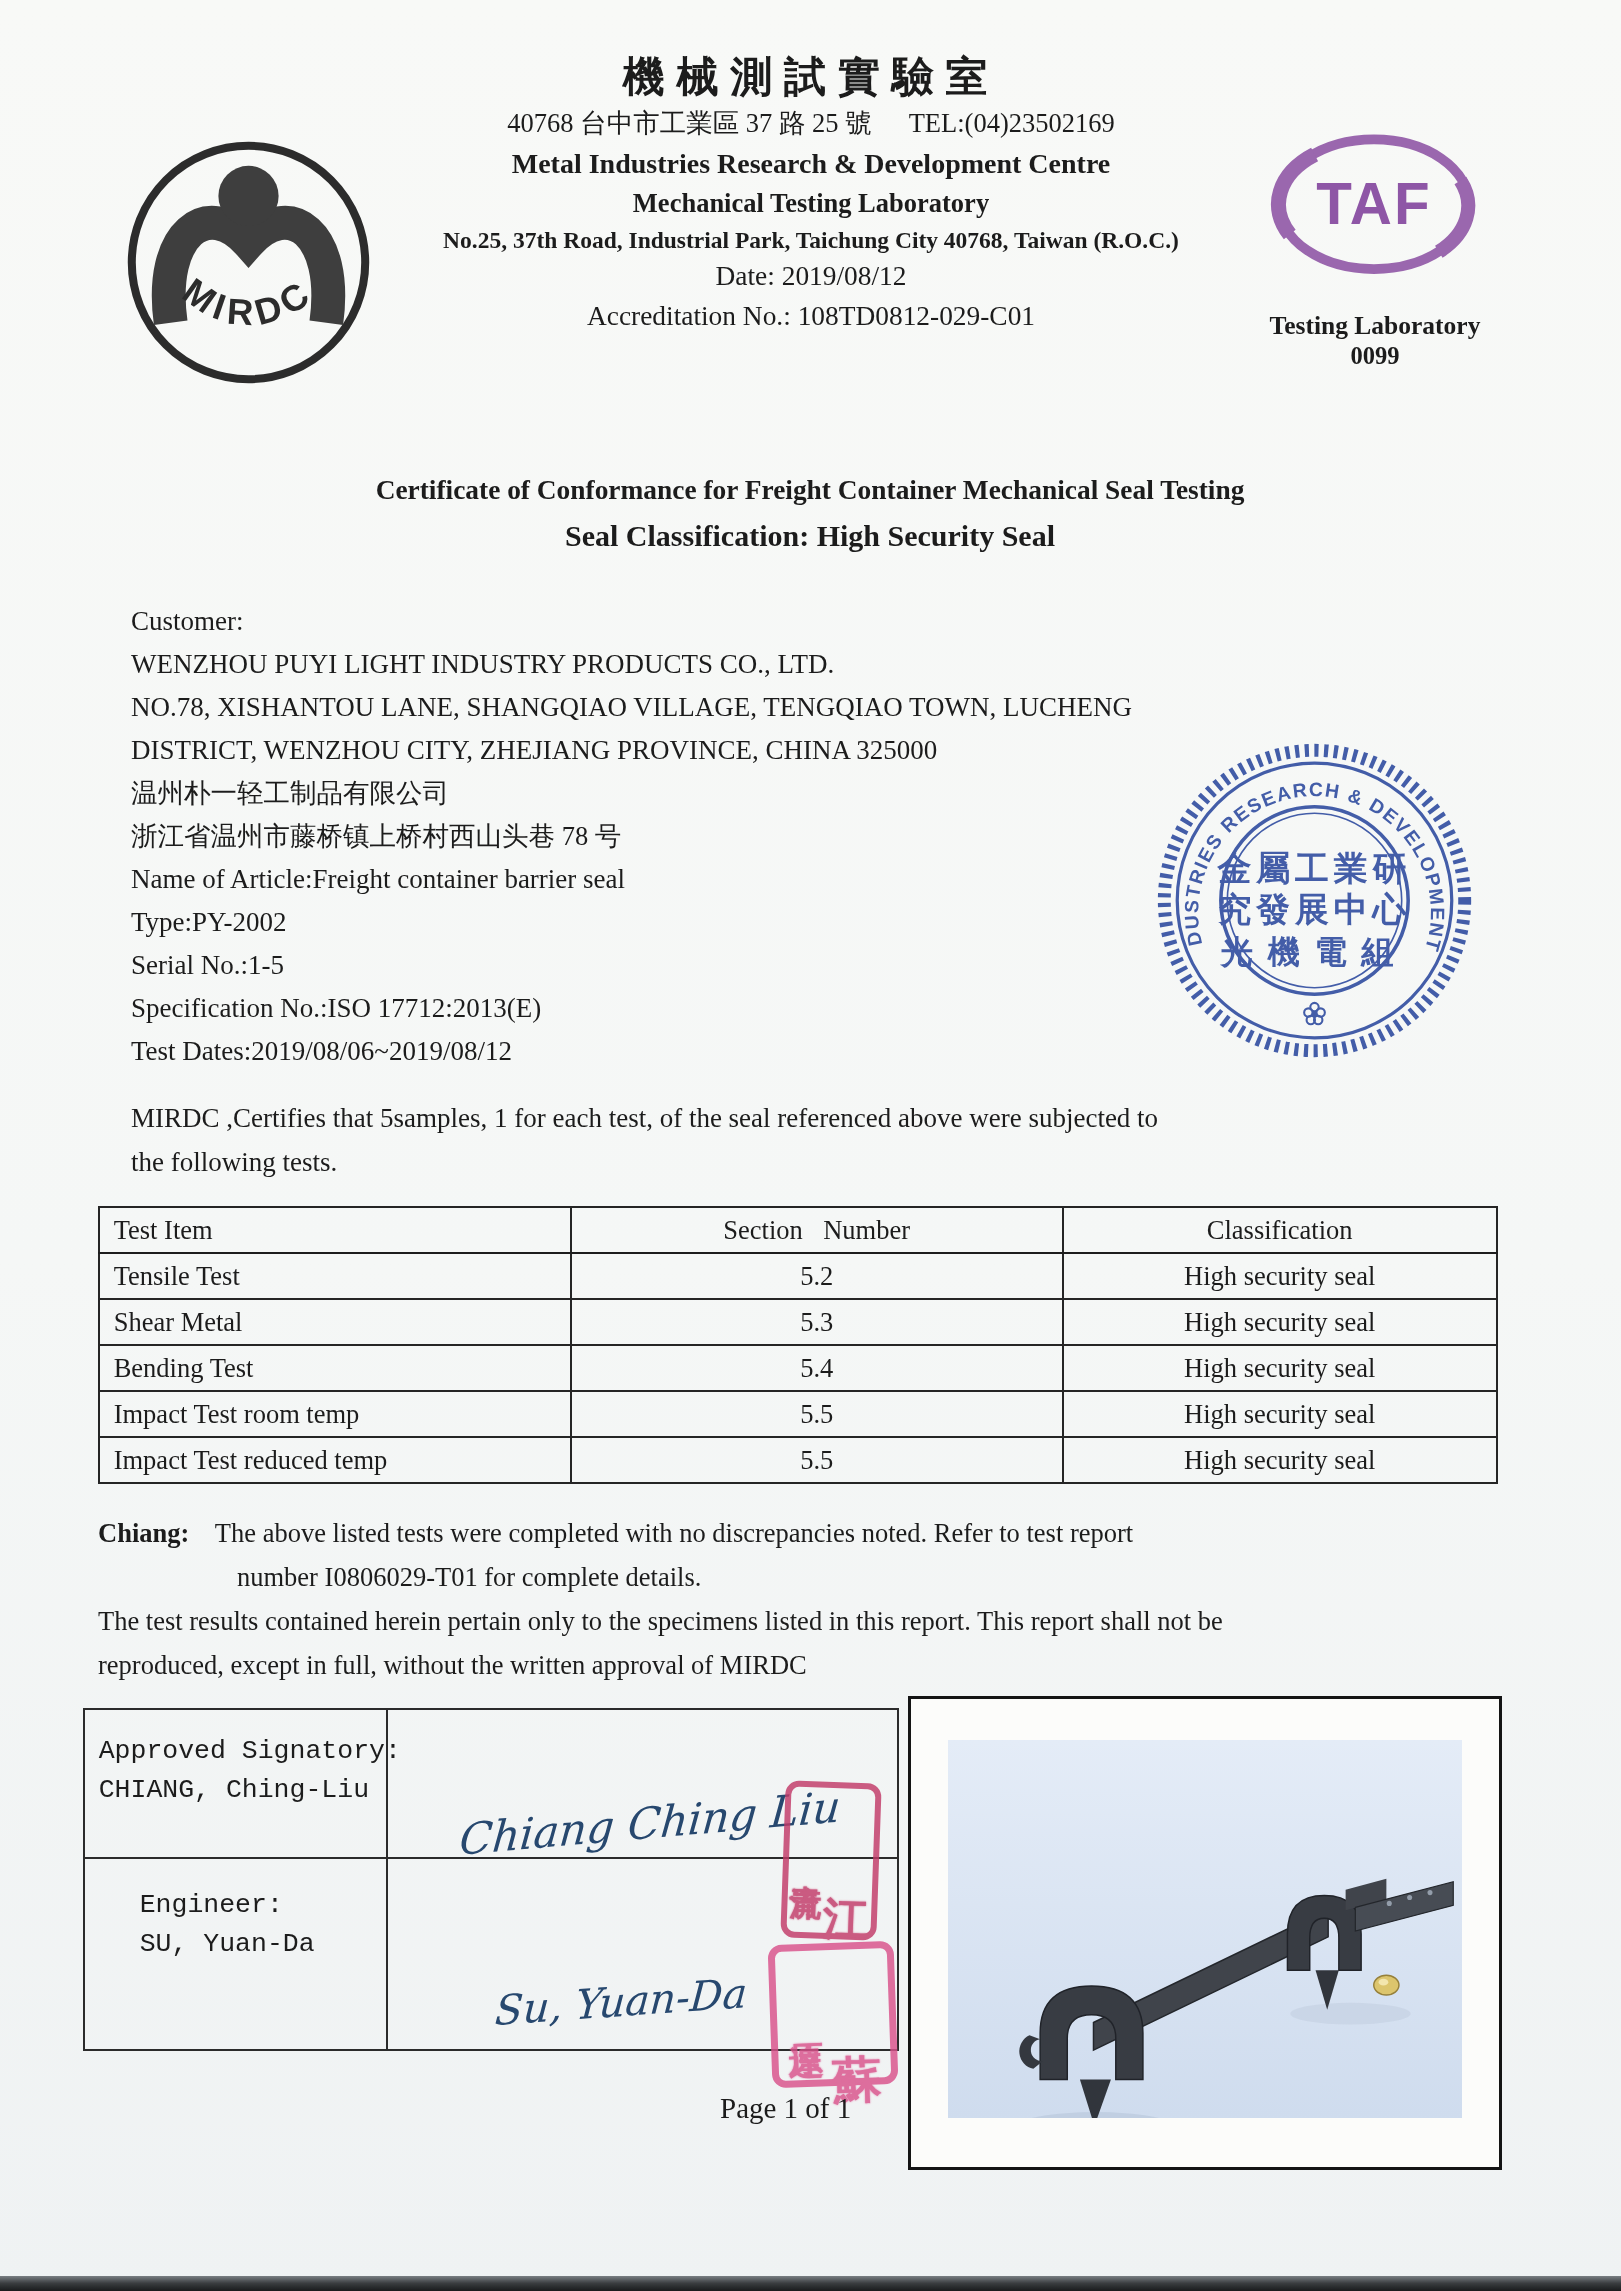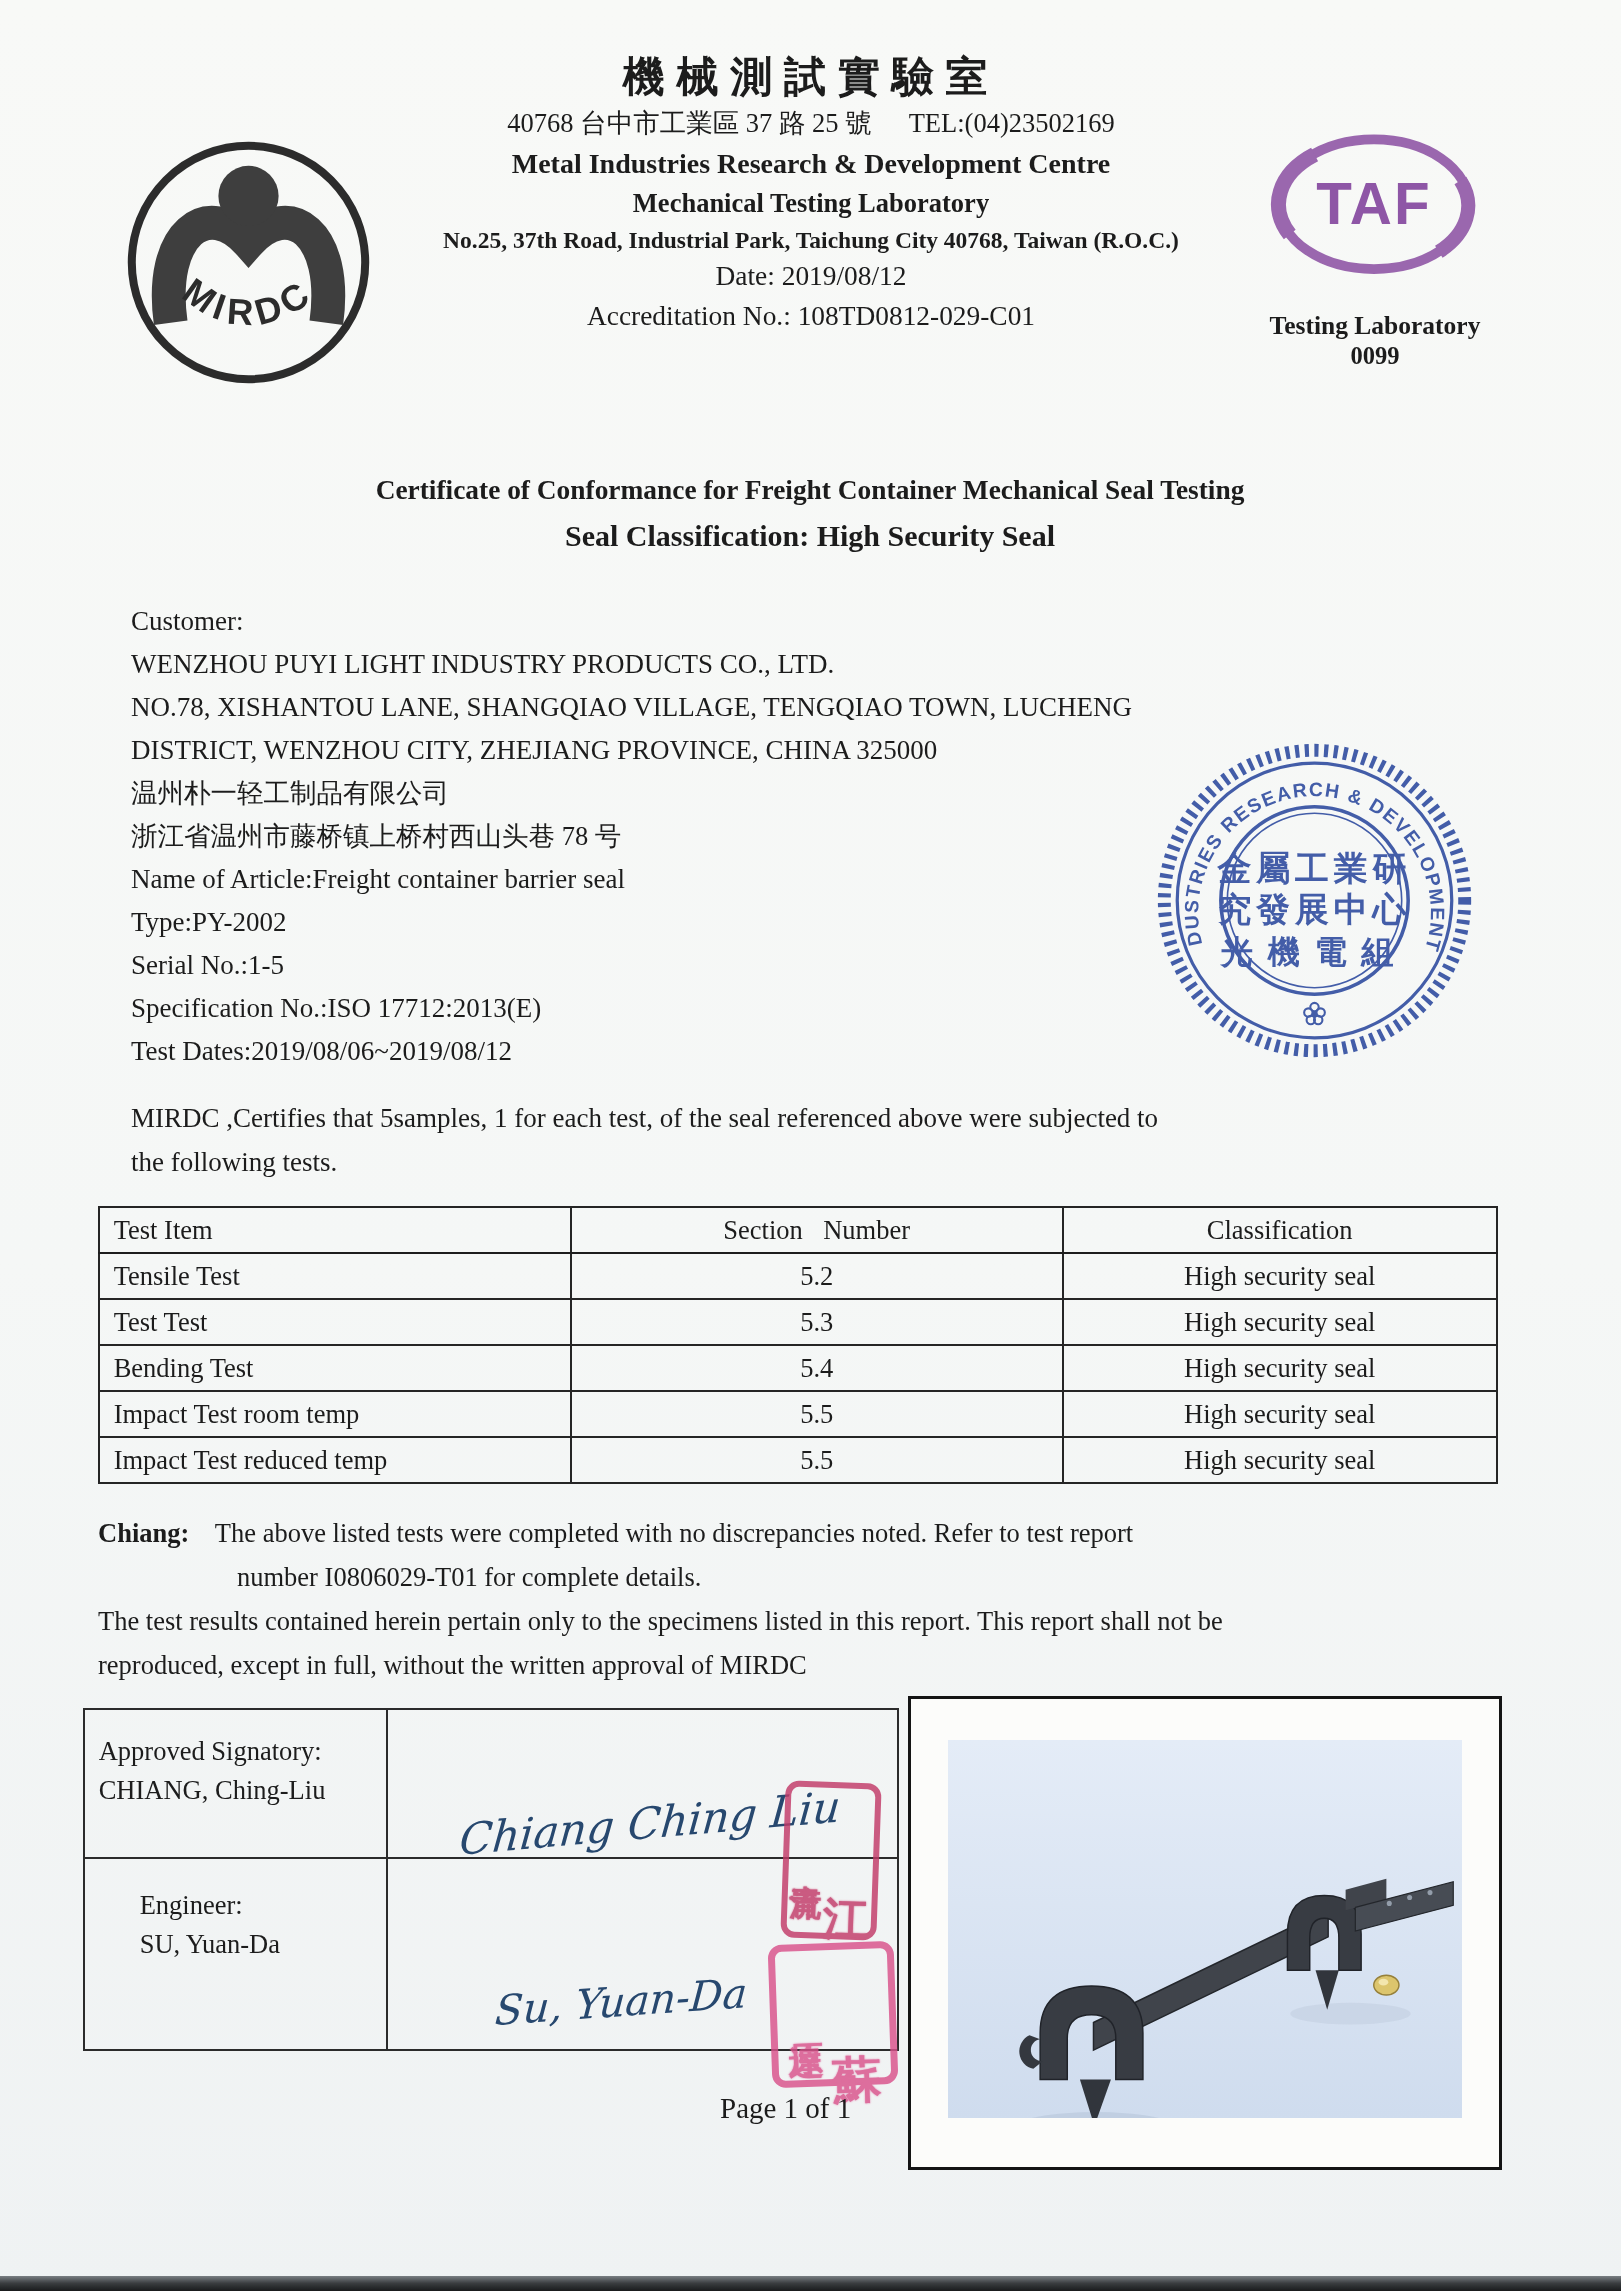--- a/index.html
+++ b/index.html
@@ -47,21 +47,21 @@
   .c-item{width:456px;text-align:left;padding-left:13.7px!important;}
   .c-sec{width:490px;text-align:center;border-radius:14px;}
   .c-cls{width:432px;text-align:center;}
   th.c-sec{word-spacing:13.7px;}
   
   .results{left:98px;top:1511px;width:1421px;font-size:26.5px;line-height:44px;}
   .results .lbl{font-weight:bold;margin-right:25.5px;}
   .results .ind{margin-left:139px;}
   .results .disc{margin-top:0;}
   
-  .sig-table{left:83px;top:1708px;width:812px;height:339px;border:2px solid #2b2b2b;}
+  .sig-table{left:83px;top:1708px;width:812px;height:339px;border:2px solid #2b2b2b;font-family:Liberation Mono, monospace;}
   .sig-col-border{position:absolute;left:301px;top:0;bottom:0;width:0;border-left:2px solid #2b2b2b;}
   .sig-row-border{position:absolute;left:0;right:0;top:147px;height:0;border-top:2px solid #2b2b2b;}
   .sig-cell1{position:absolute;left:13.7px;top:21.6px;font-size:26.5px;line-height:39px;}
   .sig-cell2{position:absolute;left:13.7px;top:176px;font-size:26.5px;line-height:39px;margin-left:41px;}
   .signature{position:absolute;color:#27486f;font-style:italic;
     font-family:"DejaVu Serif","Liberation Serif",serif;white-space:nowrap;}
   .sig-1{left:459px;top:1798px;font-size:43px;transform:rotate(-5deg) skewX(-10deg);}
   .sig-2{left:495px;top:1978px;font-size:41px;transform:rotate(-4deg) skewX(-8deg);}
   
   .red-stamp{display:flex;flex-direction:row-reverse;align-items:center;justify-content:space-evenly;
@@ -189,21 +189,21 @@
         <th class="c-cls">Classification</th>
       </tr>
     </thead>
     <tbody>
       <tr>
         <td class="c-item">Tensile Test</td>
         <td class="c-sec">5.2</td>
         <td class="c-cls">High security seal</td>
       </tr>
       <tr>
-        <td class="c-item">Test Test</td>
+        <td class="c-item">Shear Metal</td>
         <td class="c-sec">5.3</td>
         <td class="c-cls">High security seal</td>
       </tr>
       <tr>
         <td class="c-item">Bending Test</td>
         <td class="c-sec">5.4</td>
         <td class="c-cls">High security seal</td>
       </tr>
       <tr>
         <td class="c-item">Impact Test room temp</td>

